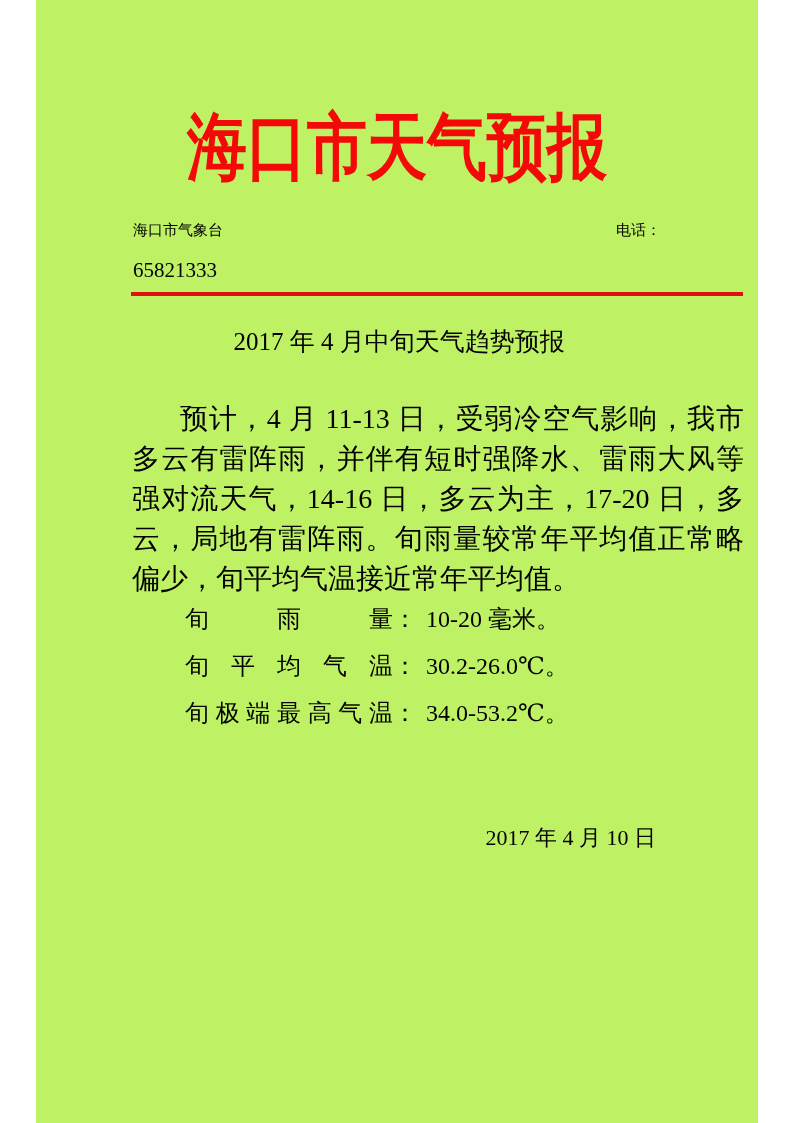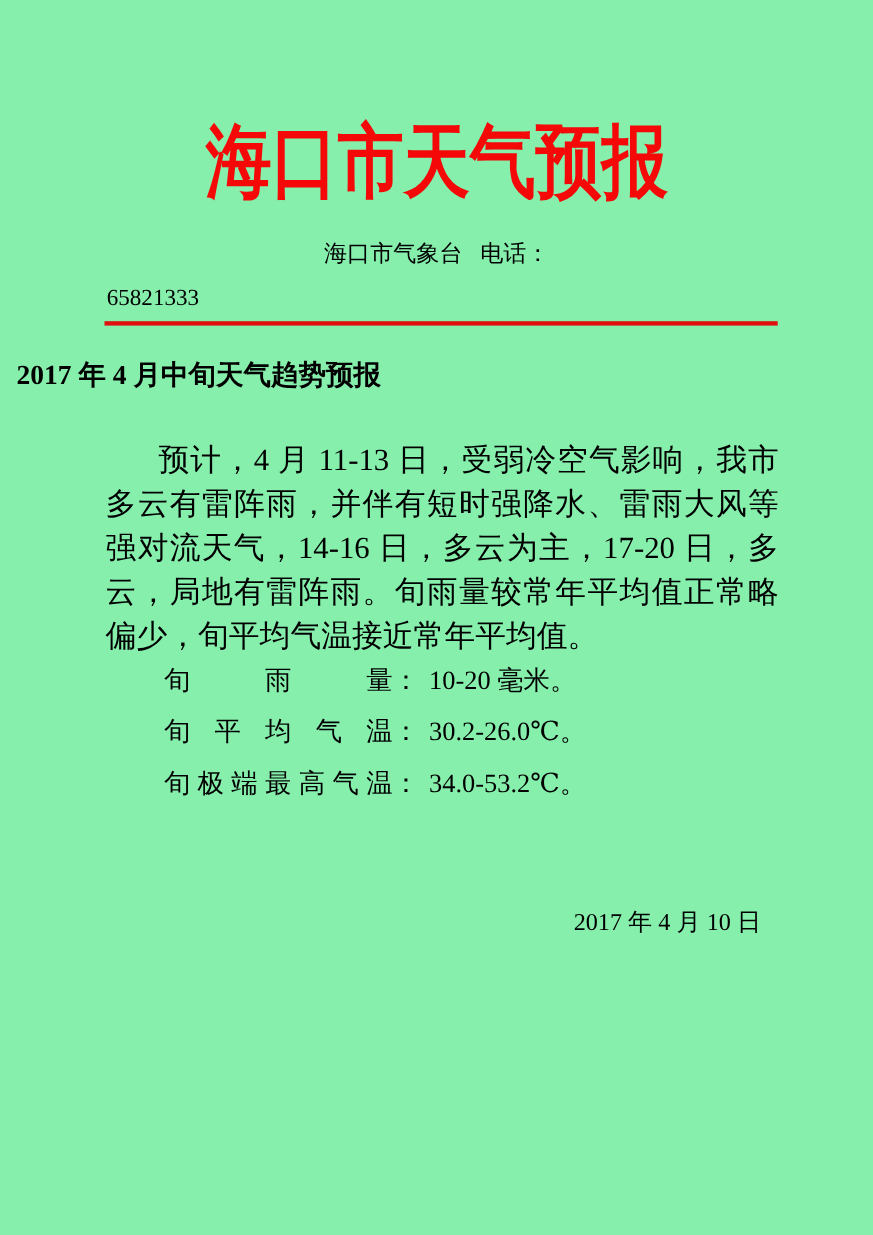--- a/index.html
+++ b/index.html
@@ -2,24 +2,24 @@
 <html><head>
 <meta charset="utf-8">
 <style>
   html, body {
     margin: 0;
     padding: 0;
     background: #ffffff;
   }
   .page {
     position: relative;
-    width: 794px;
+    width: 722px;
     height: 1123px;
     margin: 0 auto;
-    background: #86efac;
+    background: #bef264;
     color: #000000;
     font-family: "Liberation Serif", "DejaVu Serif", serif;
     overflow: hidden;
   }
   .doc-title {
     position: absolute;
     top: 110px;
     left: 0;
     width: 100%;
     margin: 0;
@@ -32,22 +32,22 @@
     transform: scaleY(1.22);
     transform-origin: 50% 0;
     white-space: nowrap;
   }
   .header-row {
     position: absolute;
     top: 217px;
     left: 97px;
     right: 97px;
     display: flex;
-    justify-content: center;
-    font-size: 21px;
+    justify-content: space-between;
+    font-size: 15px;
     line-height: 27px;
     gap: 16px;
   }
   .phone-number {
     position: absolute;
     top: 257px;
     left: 97px;
     font-size: 21px;
     line-height: 27px;
     text-align: right;
@@ -56,25 +56,26 @@
     position: absolute;
     top: 292px;
     left: 95px;
     width: 612px;
     height: 4px;
     background: #de1010;
   }
   .subtitle {
     position: absolute;
     top: 326px;
-    left: 15px;
+    left: 2px;
     width: 100%;
     margin: 0;
+    text-align: center;
     font-size: 25px;
-    font-weight: bold;
+    font-weight: normal;
     line-height: 31px;
     white-space: nowrap;
   }
   .body-para {
     position: absolute;
     top: 399px;
     left: 96px;
     width: 612px;
     margin: 0;
     font-size: 28px;

